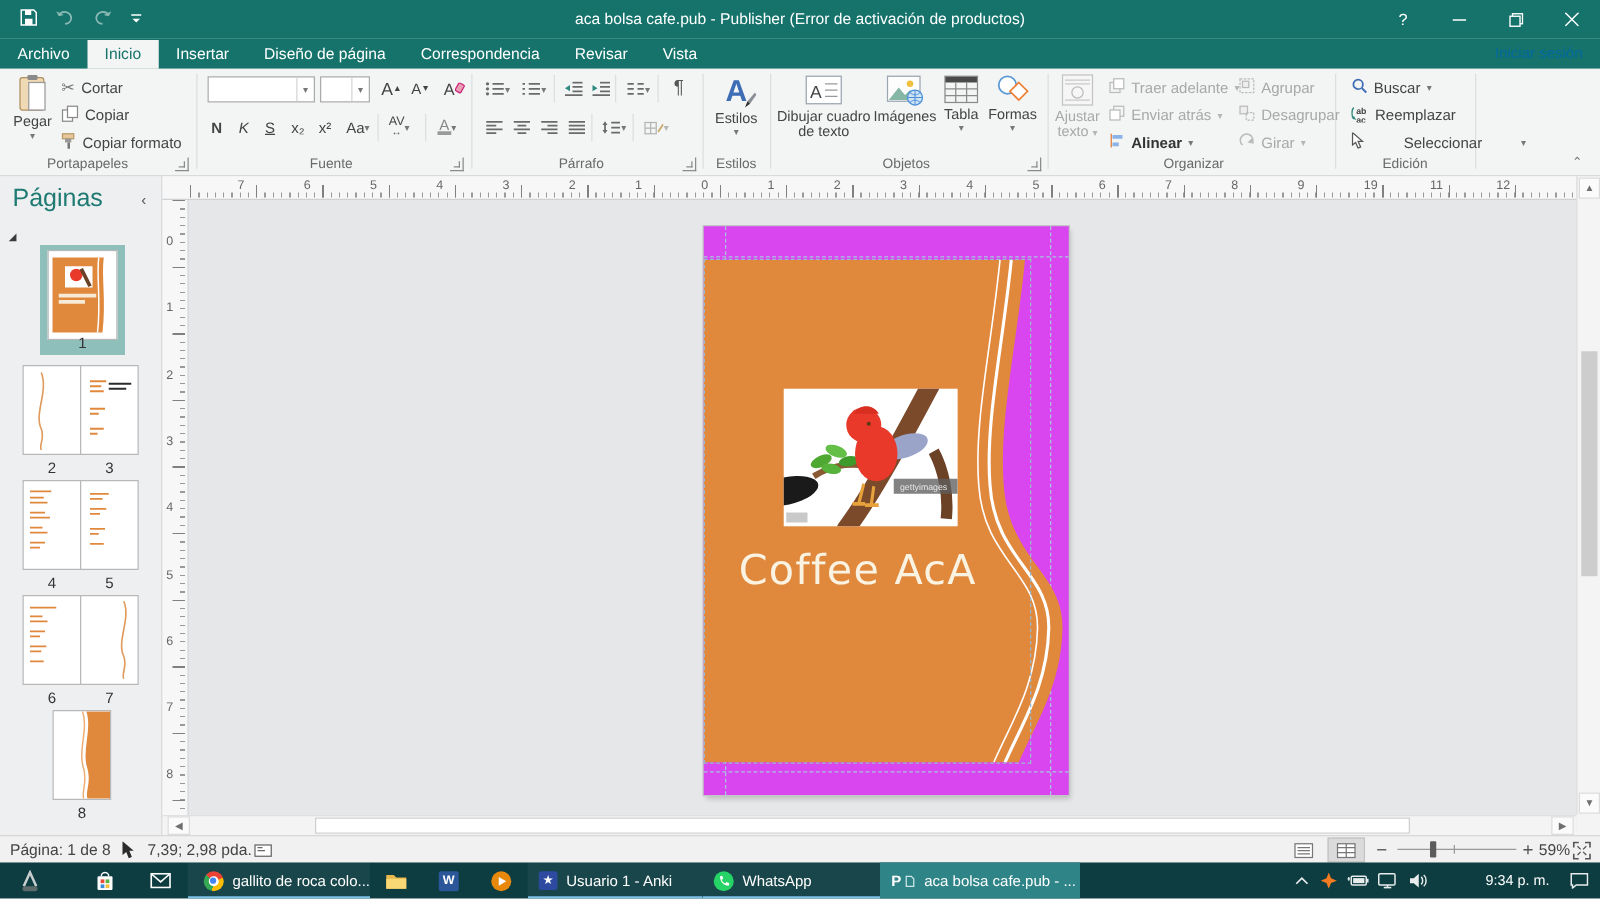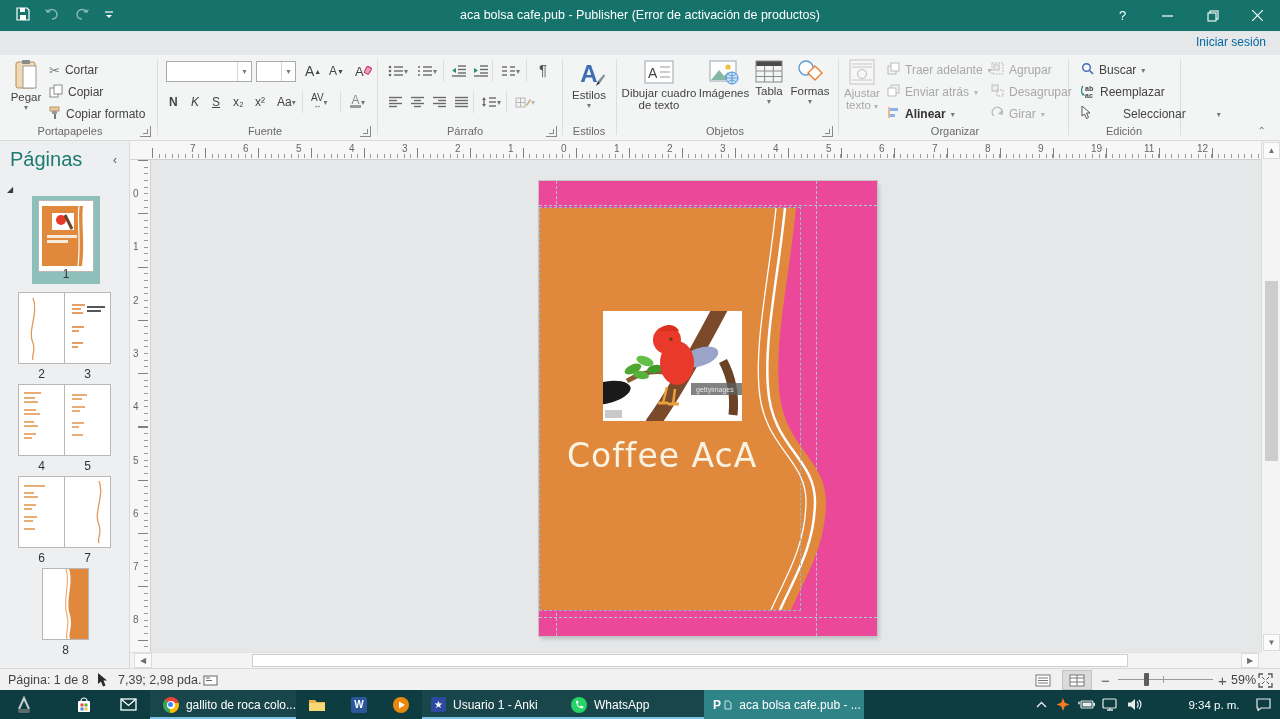--- a/index.html
+++ b/index.html
@@ -56,21 +56,21 @@
   .h-ruler .ticks-minor { position:absolute; left:22px; right:0; top:13px; height:4px; background:repeating-linear-gradient(90deg,#9a9a9a 0 1px,transparent 1px 6.62px); }
   .h-ruler .ticks-major { position:absolute; left:22px; right:0; top:7px; height:10px; background:repeating-linear-gradient(90deg,#808080 0 1px,transparent 1px 53px); }
   .rnum { position:absolute; top:2px; font-size:10px; color:#666; }
   .v-ruler { position:absolute; left:130px; top:160px; width:21px; height:492px; background:#F7F7F7; border-right:1px solid #CFD1D2; overflow:hidden; }
   .v-ruler .ticks-minor { position:absolute; top:0; bottom:0; left:14px; width:4px; background:repeating-linear-gradient(180deg,#9a9a9a 0 1px,transparent 1px 6.66px); }
   .v-ruler .ticks-major { position:absolute; top:0; bottom:0; left:8px; width:10px; background:repeating-linear-gradient(180deg,#808080 0 1px,transparent 1px 53.3px); }
   .rnum.v { left:3px; top:auto; }
 
   
   .canvas { position:absolute; left:151px; top:160px; width:1110px; height:492px; background:#E5E7E9; overflow:hidden; }
-  .pub-page { position:absolute; left:388px; top:21px; width:338px; height:455px; background:#ec4899; box-shadow:0 0 0 1px #C2C4C6, 2px 3px 4px rgba(0,0,0,.18); }
+  .pub-page { position:absolute; left:412px; top:21px; width:292px; height:455px; background:#d946ef; box-shadow:0 0 0 1px #C2C4C6, 2px 3px 4px rgba(0,0,0,.18); }
   .guide-v { position:absolute; top:0; bottom:0; width:0; border-left:1px dashed #A8C6E0; }
   .guide-h { position:absolute; left:0; right:0; height:0; border-top:1px dashed #A8C6E0; }
   .sel-box { position:absolute; left:0; top:26px; width:262px; height:404px; border:1px dashed #9BB8CC; }
   .cover-title { position:absolute; left:28px; top:256px; color:#FAF3E2; font-family:"DejaVu Sans","Liberation Sans",sans-serif; font-size:33px; line-height:38px; letter-spacing:1px; }
   .bird-frame { position:absolute; left:64px; top:130px; width:139px; height:110px; background:#fff; }
 
   
   .v-scroll { position:absolute; left:1261px; top:141px; width:19px; height:511px; background:#F4F4F4; border-left:1px solid #DCDCDC; }
   .v-scroll .btn { position:absolute; left:1px; width:17px; height:17px; background:#FBFBFB; border:1px solid #DCDCDC; color:#707070; font-size:8px; text-align:center; line-height:16px; }
   .v-thumb { position:absolute; left:3px; top:140px; width:13px; height:180px; background:#CDCDCD; }
@@ -148,20 +148,29 @@
         </div>
       <div class="win-btn">
           <svg width="11" height="11">
             <line x1="0" y1="0" x2="11" y2="11" stroke="#fff" stroke-width="1.2"></line>
             <line x1="11" y1="0" x2="0" y2="11" stroke="#fff" stroke-width="1.2"></line>
           </svg>
         </div>
     </div>
   </div>
 
+  <div class="tabrow">
+      <div class="tab">Archivo</div>
+      <div class="tab active">Inicio</div>
+      <div class="tab">Insertar</div>
+      <div class="tab">Diseño de página</div>
+      <div class="tab">Correspondencia</div>
+      <div class="tab">Revisar</div>
+      <div class="tab">Vista</div>
+    </div>
   <div class="signin">Iniciar sesión</div>
 
   <div class="ribbon">
     <div class="rb-divider" style="left:157px"></div>
     <div class="rb-divider" style="left:377px"></div>
     <div class="rb-divider" style="left:562px"></div>
     <div class="rb-divider" style="left:616px"></div>
     <div class="rb-divider" style="left:838px"></div>
     <div class="rb-divider" style="left:1068px"></div>
     <div class="rb-divider" style="left:1180px"></div>

